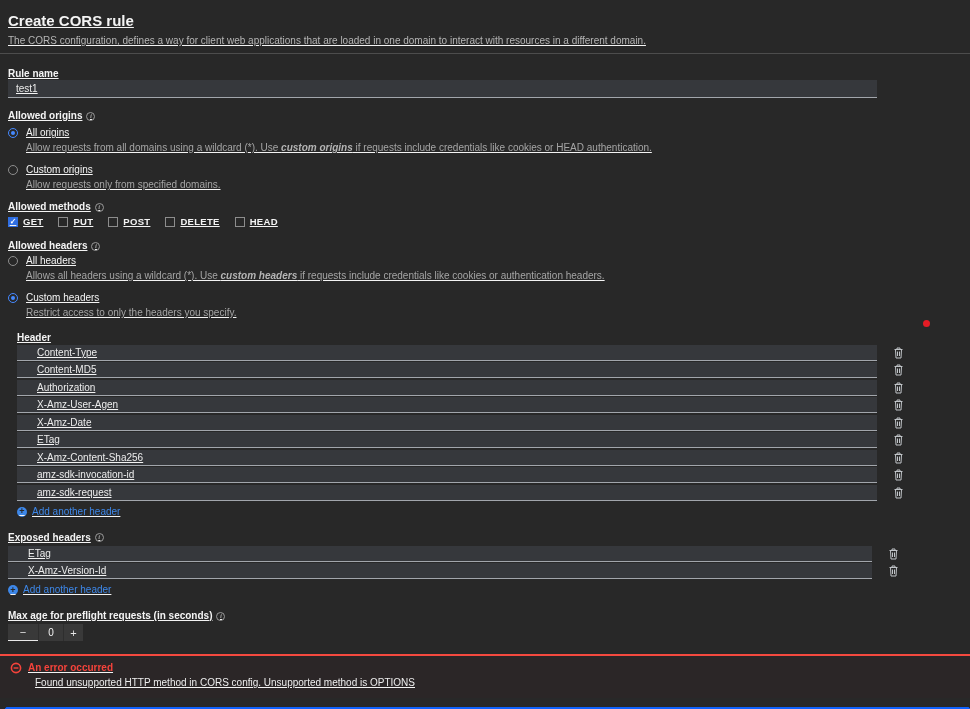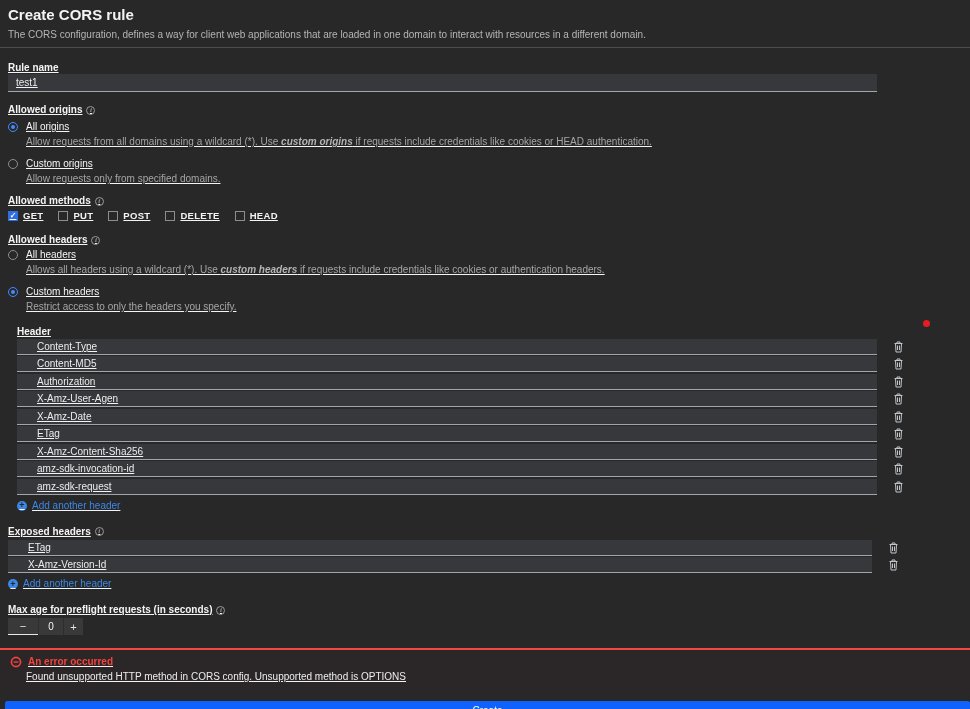--- a/index.html
+++ b/index.html
@@ -5,21 +5,21 @@
   * { margin:0; padding:0; box-sizing:border-box; }
   html,body { width:970px; height:709px; overflow:hidden; }
   body {
     background:#282828;
     color:#f4f4f4;
     font-family:"Liberation Sans", sans-serif;
     font-size:10px;
     position:relative;
   }
   
-  .page-header { padding:6px 8px 6px; border-bottom:1px solid #4d4d4d; }
+  .page-header { padding:12px 8px 6px; border-bottom:1px solid #4d4d4d;text-decoration:underline; }
   .page-title { font-size:15px; font-weight:bold; line-height:18px; color:#f4f4f4; }
   .page-desc { margin-top:5px; font-size:10px; line-height:12px; color:#b5b5b5; }
 
   
   .form { padding:14px 0 0 8px;text-decoration:underline; }
   .field-label { font-weight:bold; font-size:10px; line-height:12px; color:#f4f4f4; display:flex; align-items:center; gap:4px; }
   .section-gap-lg { margin-top:12px; }
 
   .text-input {
     display:block; height:18px; background:#36383c; border:none;
@@ -68,21 +68,21 @@
   .stepper > * { background:#393939; display:flex; align-items:center; justify-content:center; }
   .stepper-btn { width:30px; border:none; color:#e8e8e8; font-size:11px; cursor:pointer; font-family:"Liberation Sans",sans-serif; }
   .stepper-btn.minus { border-bottom:1px solid #e8e8e8; }
   .stepper-value { width:26px; color:#f4f4f4; border-left:1px solid #2e2e2e; border-right:1px solid #2e2e2e; }
   .stepper-btn.plus { width:19px; }
 
   
   .error-note { margin:13px 0 0 -8px; width:970px; background:#2b2627; border-top:2px solid #f5493f; padding:6px 0 9px 10px; }
   .error-head { display:flex; align-items:center; gap:6px; }
   .error-title { color:#f5433b; font-weight:bold; line-height:12px; }
-  .error-msg { margin:3px 0 0 16px; color:#ededed; line-height:12px; }
+  .error-msg { margin:3px 0 0 25px; color:#ededed; line-height:12px; }
 
   
   .actions { display:flex; gap:6px; margin:9px 0 0 -3px;flex-direction:column; }
   .btn { height:19px; min-width:37px; padding:0 9px; font-size:10px; font-family:"Liberation Sans",sans-serif;
     border-radius:2px; cursor:pointer; display:inline-flex; align-items:center; justify-content:center; }
   .btn-primary { background:#0f62fe; border:1px solid #0f62fe; color:#fff; }
   .btn-secondary { background:transparent; border:1px solid #1766e0; color:#9aa7b8; }
 
   
   .red-dot { position:absolute; left:923px; top:320px; width:7px; height:7px; border-radius:50%; background:#e51c25; }

